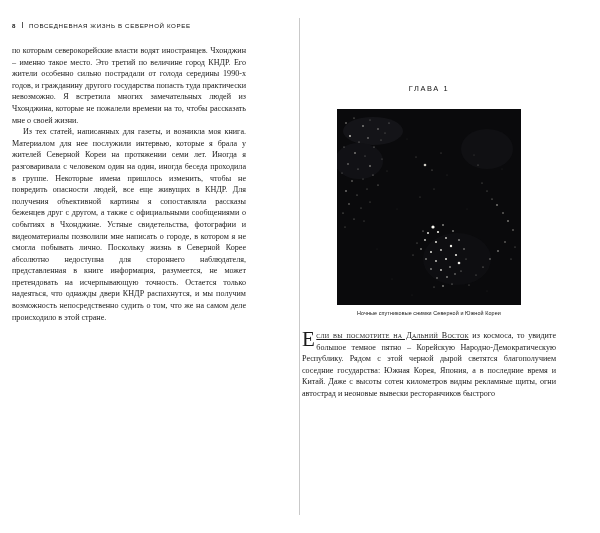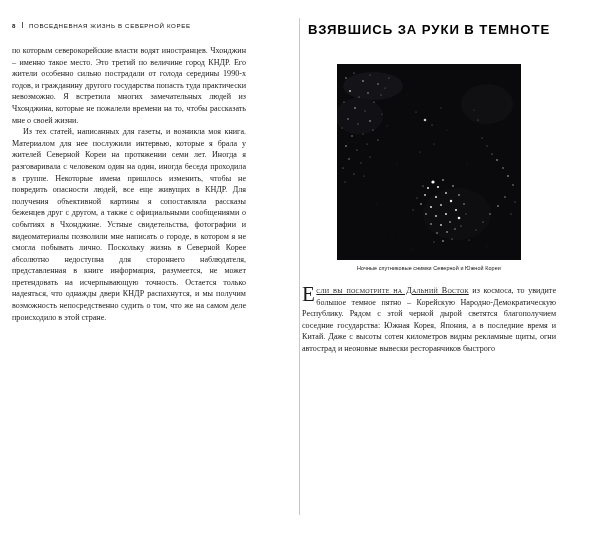--- a/index.html
+++ b/index.html
@@ -163,21 +163,21 @@
 
     <div class="body-col">
       <p>по которым северокорейские власти водят иностранцев. Чхонджин – именно такое место. Это третий по величине город КНДР. Его жители особенно сильно пострадали от голода середины 1990-х годов, и гражданину другого государства попасть туда практически невозможно. Я встретила многих замечательных людей из Чхонджина, которые не пожалели времени на то, чтобы рассказать мне о своей жизни.</p>
       <p>Из тех статей, написанных для газеты, и возникла моя книга. Материалом для нее послужили интервью, которые я брала у жителей Северной Кореи на протяжении семи лет. Иногда я разговаривала с человеком один на один, иногда беседа проходила в группе. Некоторые имена пришлось изменить, чтобы не повредить опасности людей, все еще живущих в КНДР. Для получения объективной картины я сопоставляла рассказы беженцев друг с другом, а также с официальными сообщениями о событиях в Чхонджине. Устные свидетельства, фотографии и видеоматериалы позволили мне написать о городе, в котором я не смогла побывать лично. Поскольку жизнь в Северной Корее абсолютно недоступна для стороннего наблюдателя, представленная в книге информация, разумеется, не может претендовать на исчерпывающую точность. Остается только надеяться, что однажды двери КНДР распахнутся, и мы получим возможность непосредственно судить о том, что же на самом деле происходило в этой стране.</p>
     </div>
   </div>
 
   <div class="gutter"></div>
 
   <div class="page page-right">
-    <h1 class="chapter-title">Взявшись за руки в темноте</h1>
+    <div class="chapter-label">ГЛАВА 1</div>
 
     <div class="figure">
       <div class="figure-frame">
         <svg viewBox="0 0 184 196" preserveAspectRatio="none" aria-hidden="true">
           <rect x="0" y="0" width="184" height="196" fill="#0a0a0c"></rect>
 
           <g opacity="0.55">
             <ellipse cx="36" cy="22" rx="30" ry="14" fill="#1d1d22"></ellipse>
             <ellipse cx="22" cy="52" rx="24" ry="18" fill="#18181d"></ellipse>
             <ellipse cx="150" cy="40" rx="26" ry="20" fill="#151519"></ellipse>

